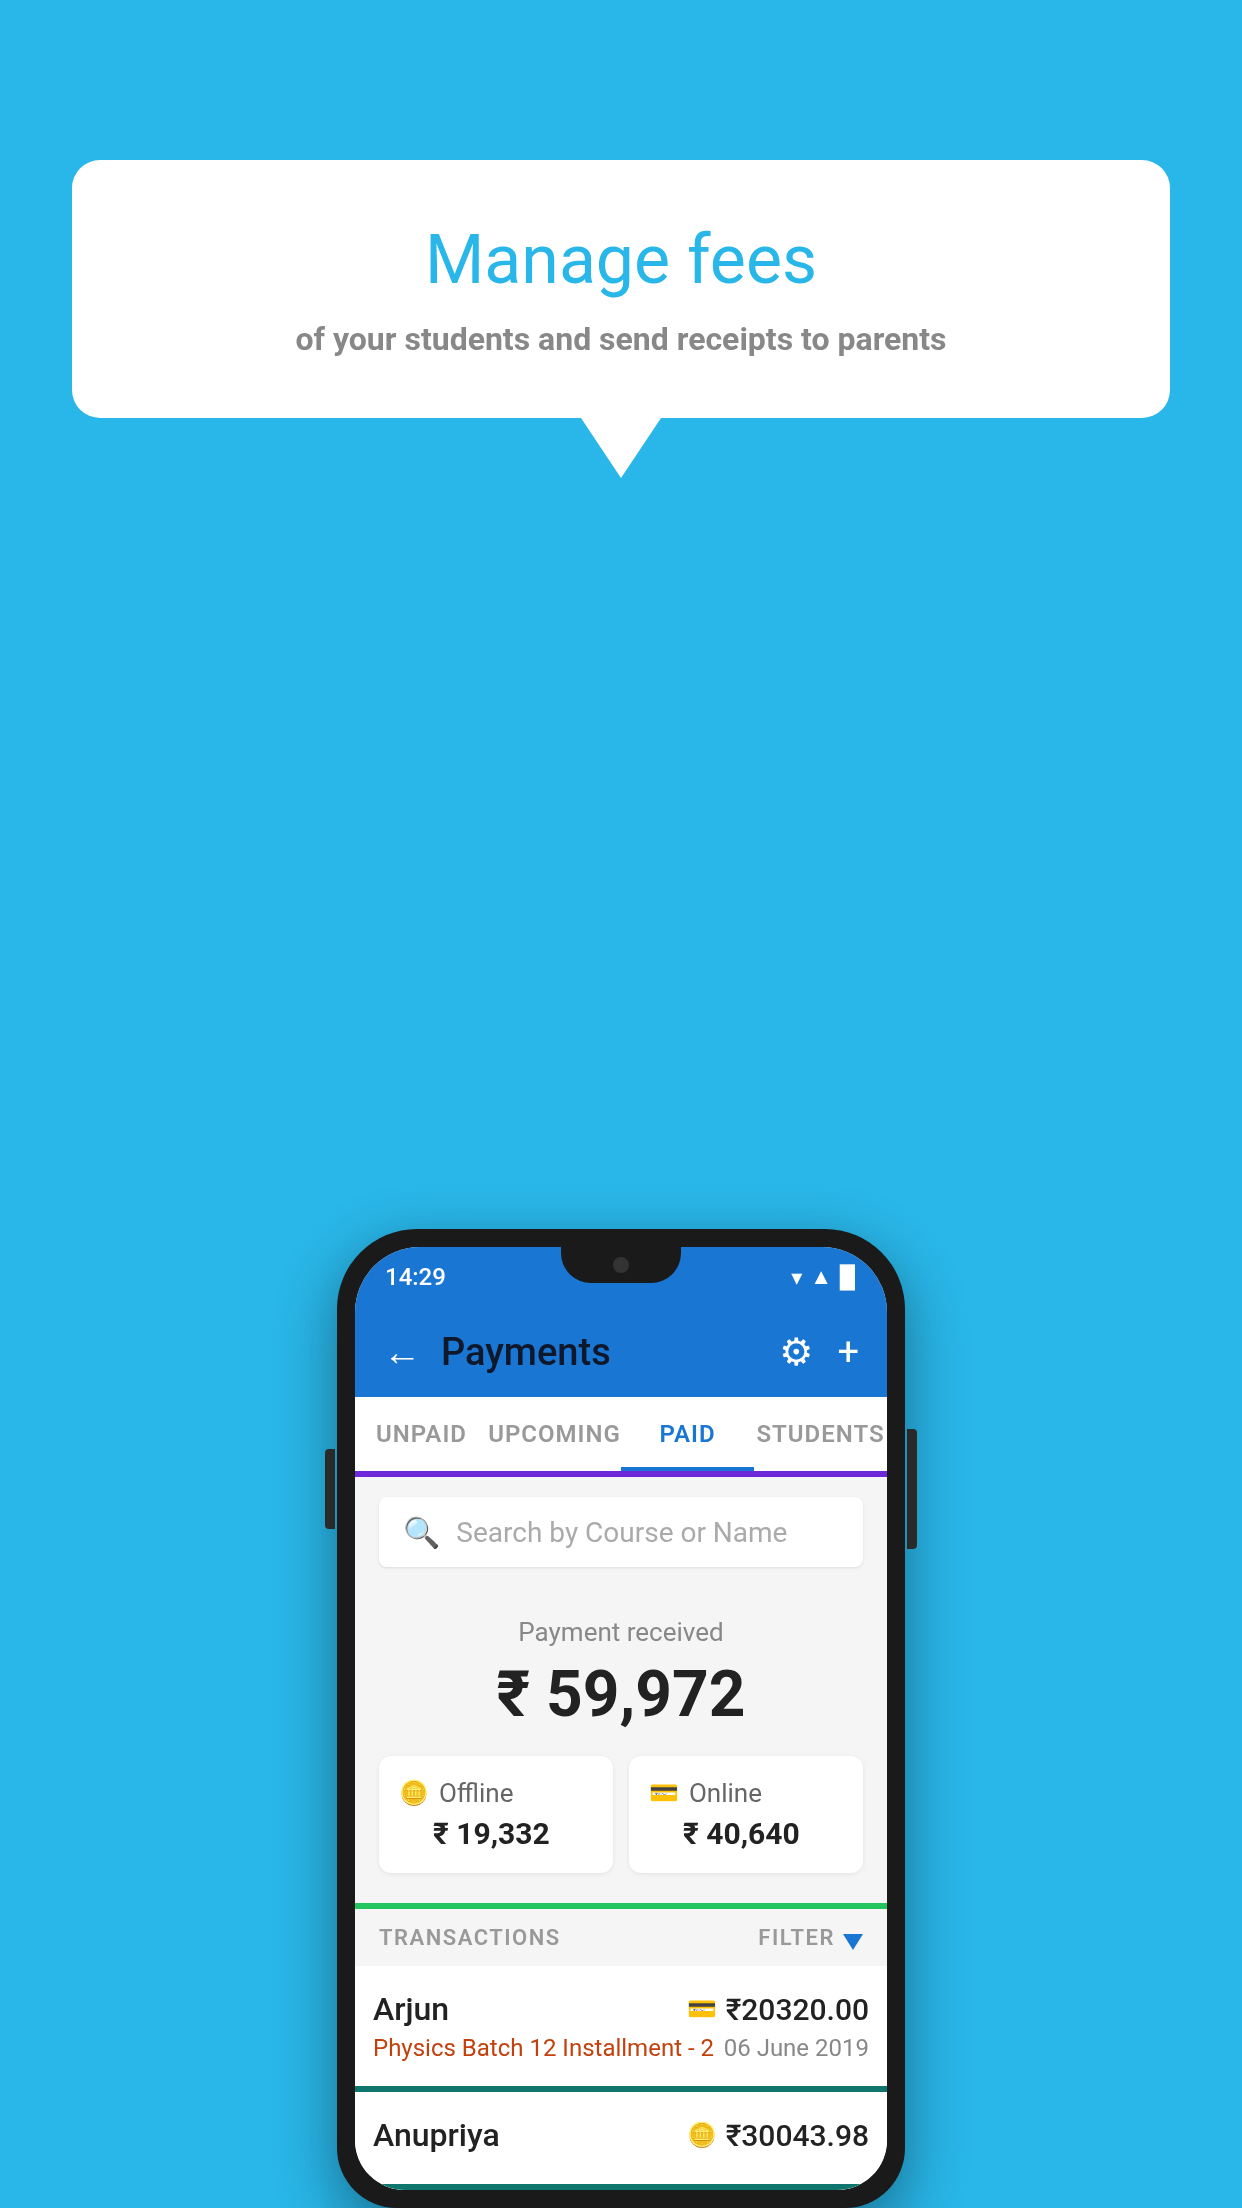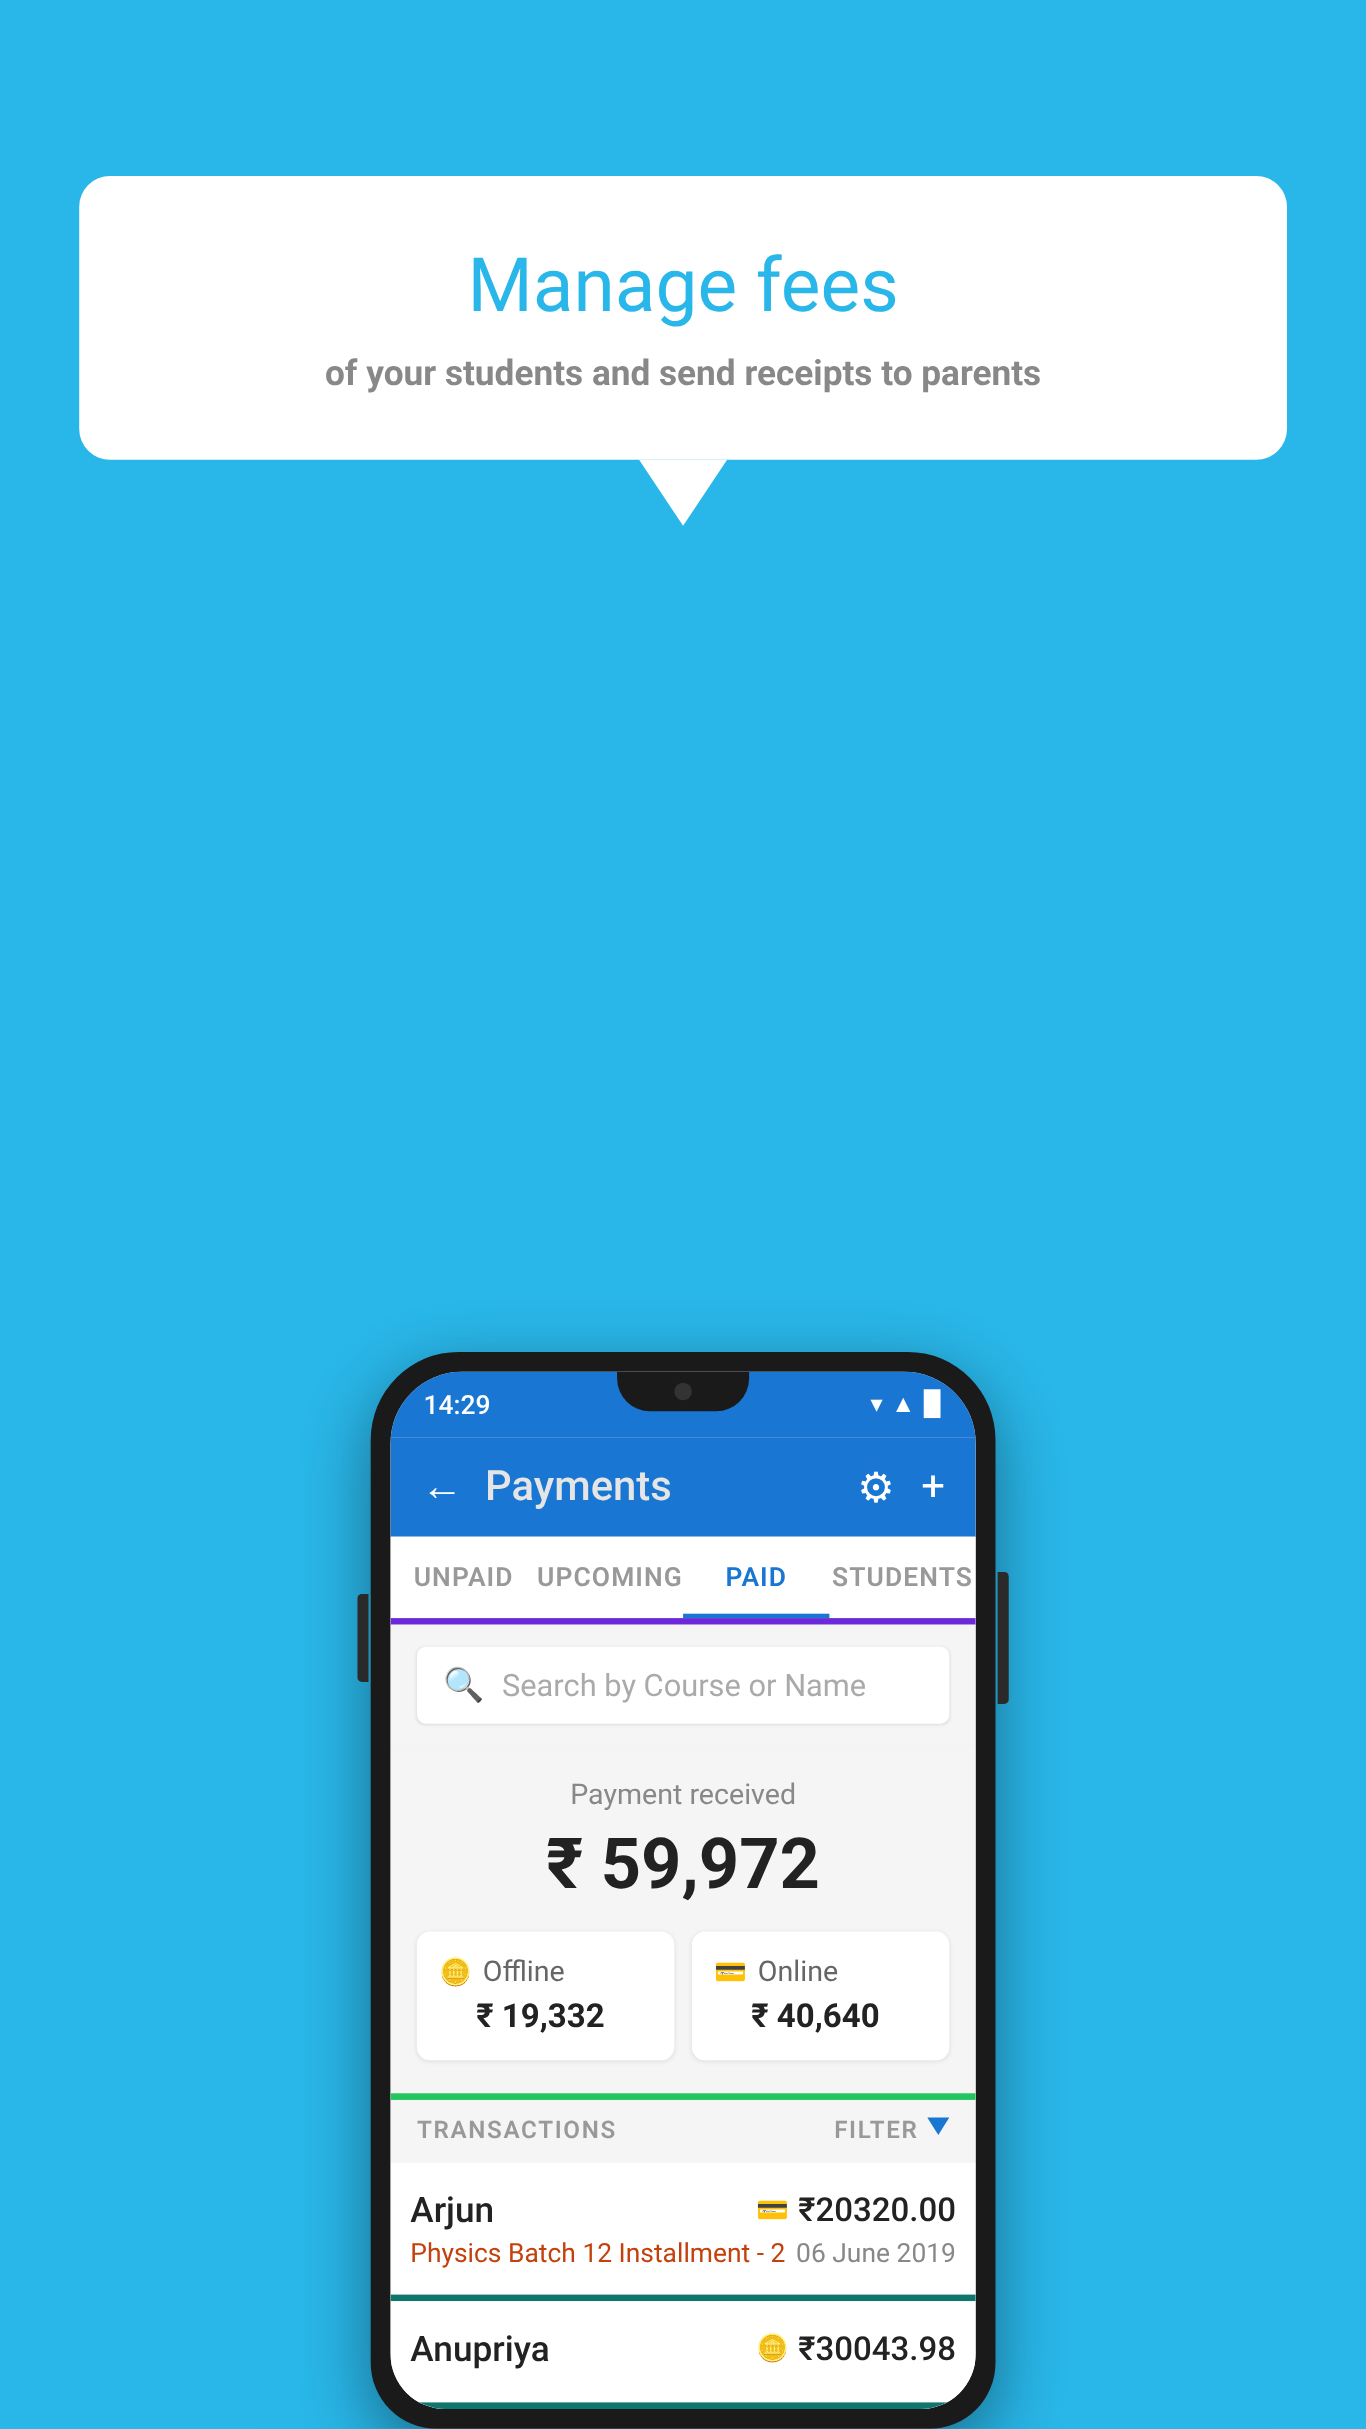--- a/index.html
+++ b/index.html
@@ -158,21 +158,21 @@
       gap: 20px;
     }
 
     .back-arrow {
       color: white;
       font-size: 38px;
       cursor: pointer;
     }
 
     .top-bar-title {
-      color: #e5e5e5;
+      color: #0f172a;
       font-size: 38px;
       font-weight: 500;
       flex: 1;
     }
 
     .top-bar-icons {
       display: flex;
       align-items: center;
       gap: 24px;
     }
@@ -315,21 +315,21 @@
 
     .transactions-label {
       color: #999;
       font-size: 22px;
       font-weight: 600;
       letter-spacing: 1.5px;
     }
 
     .filter-btn {
       display: flex;
-      align-items: flex-start;
+      align-items: flex-end;
       gap: 8px;
       color: #999;
       font-size: 22px;
       font-weight: 600;
       letter-spacing: 1.5px;
       cursor: pointer;
     }
 
     .filter-triangle {
       width: 0;

